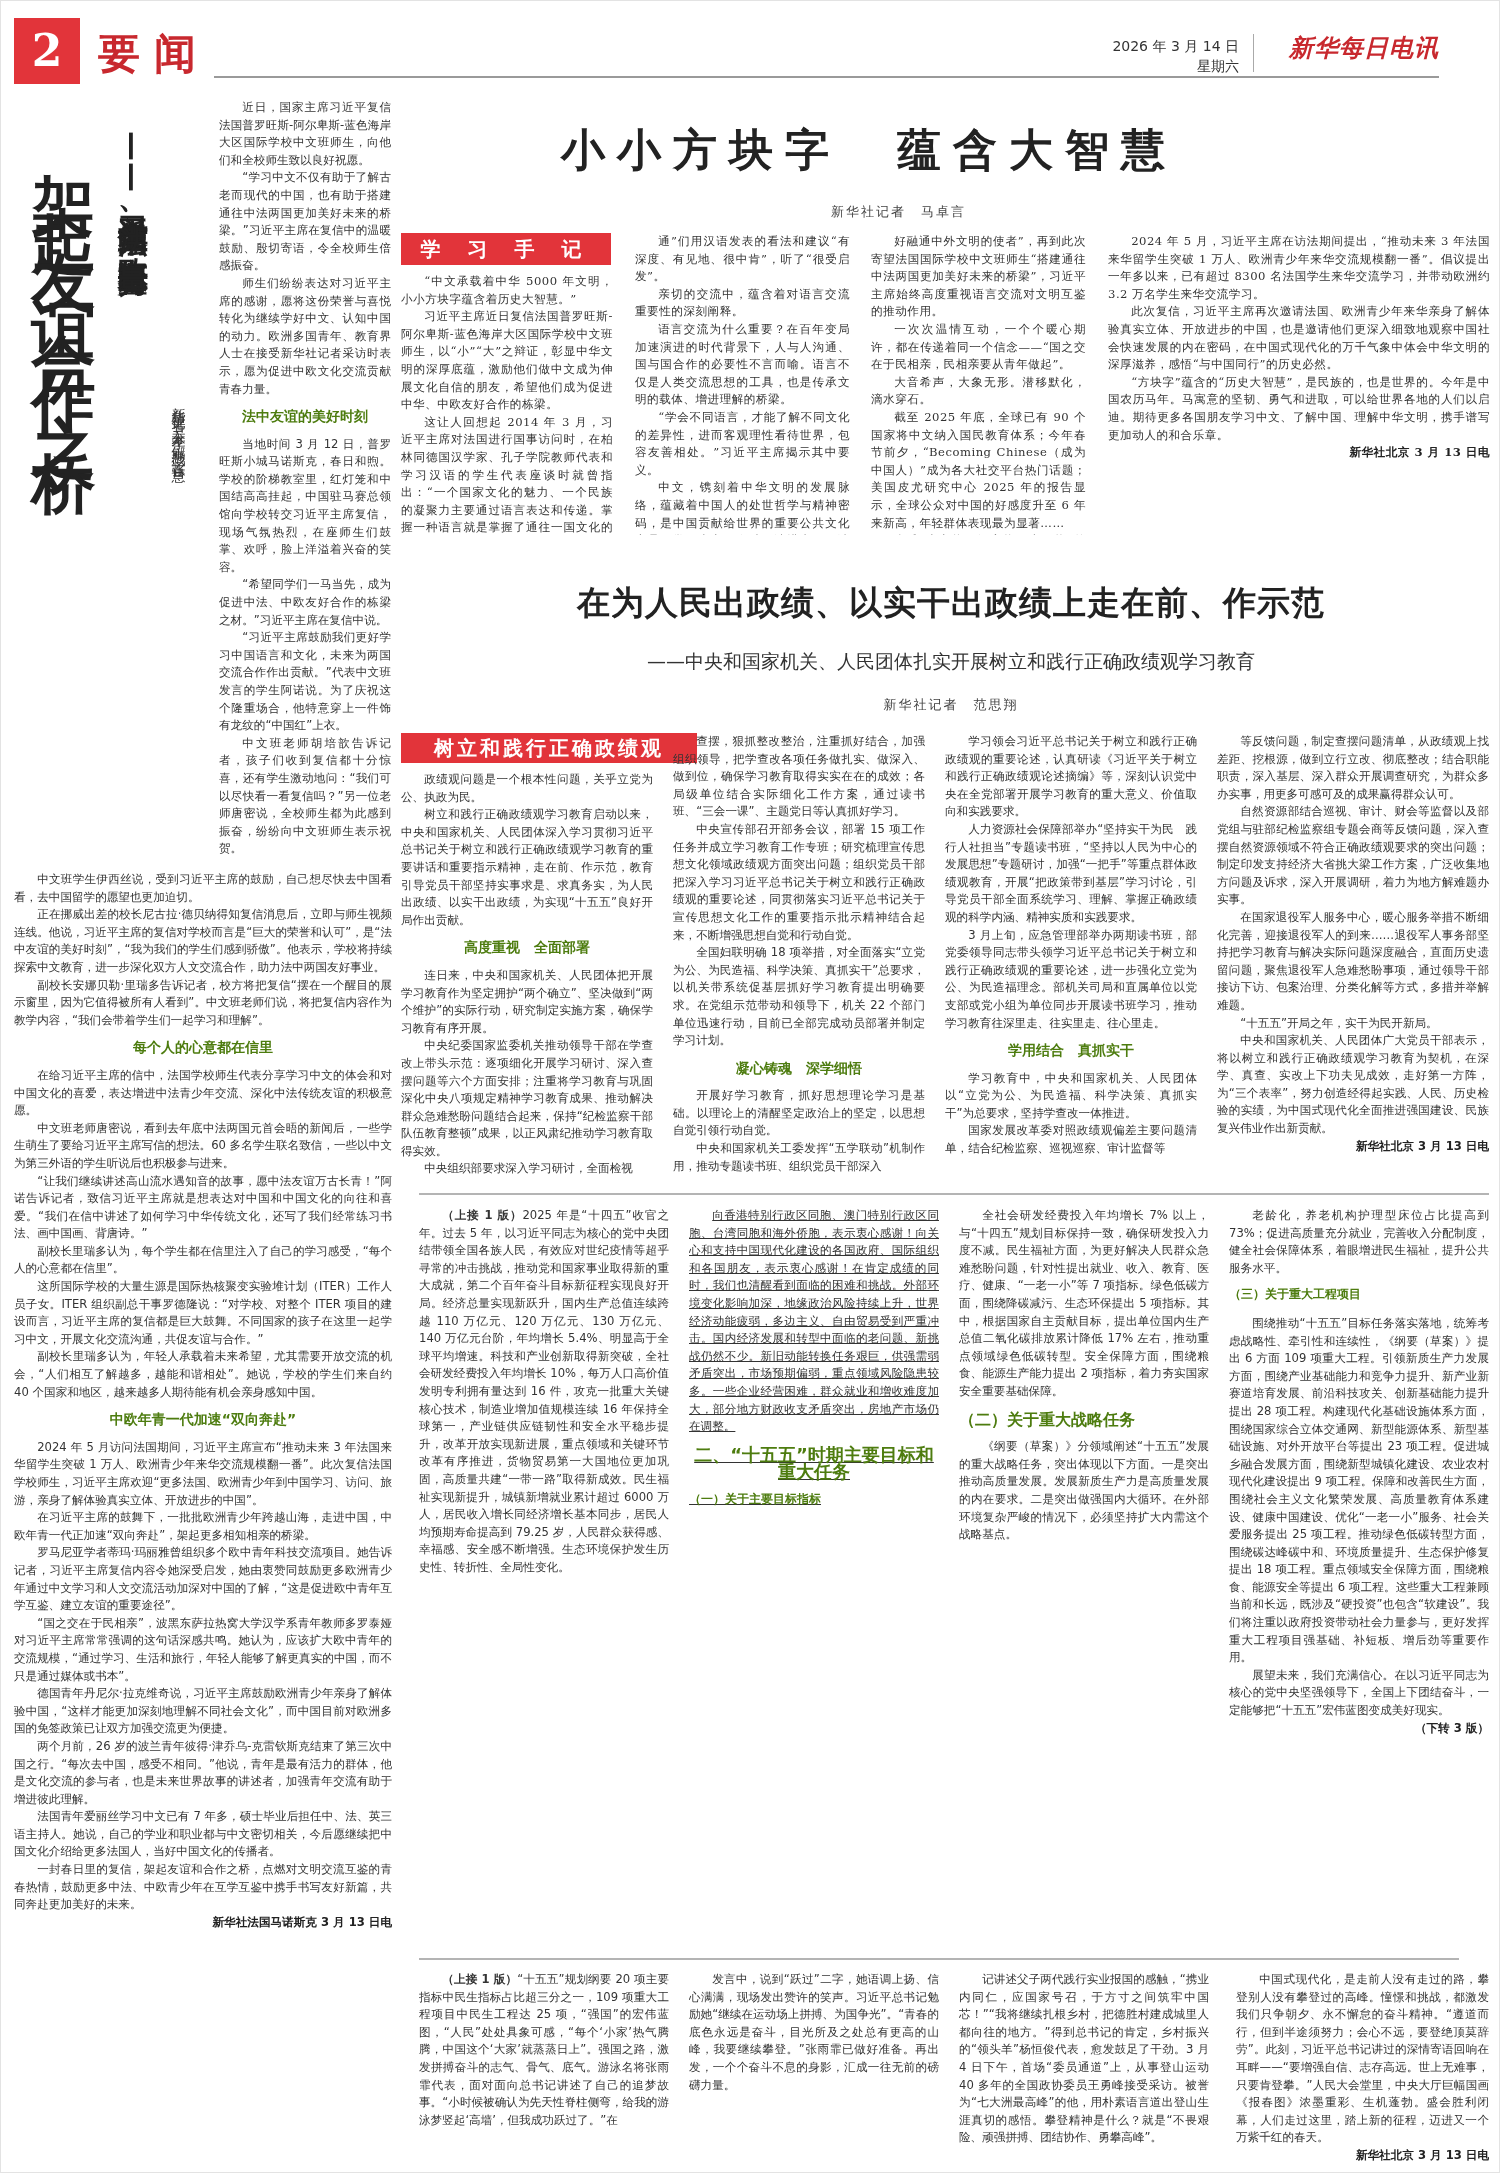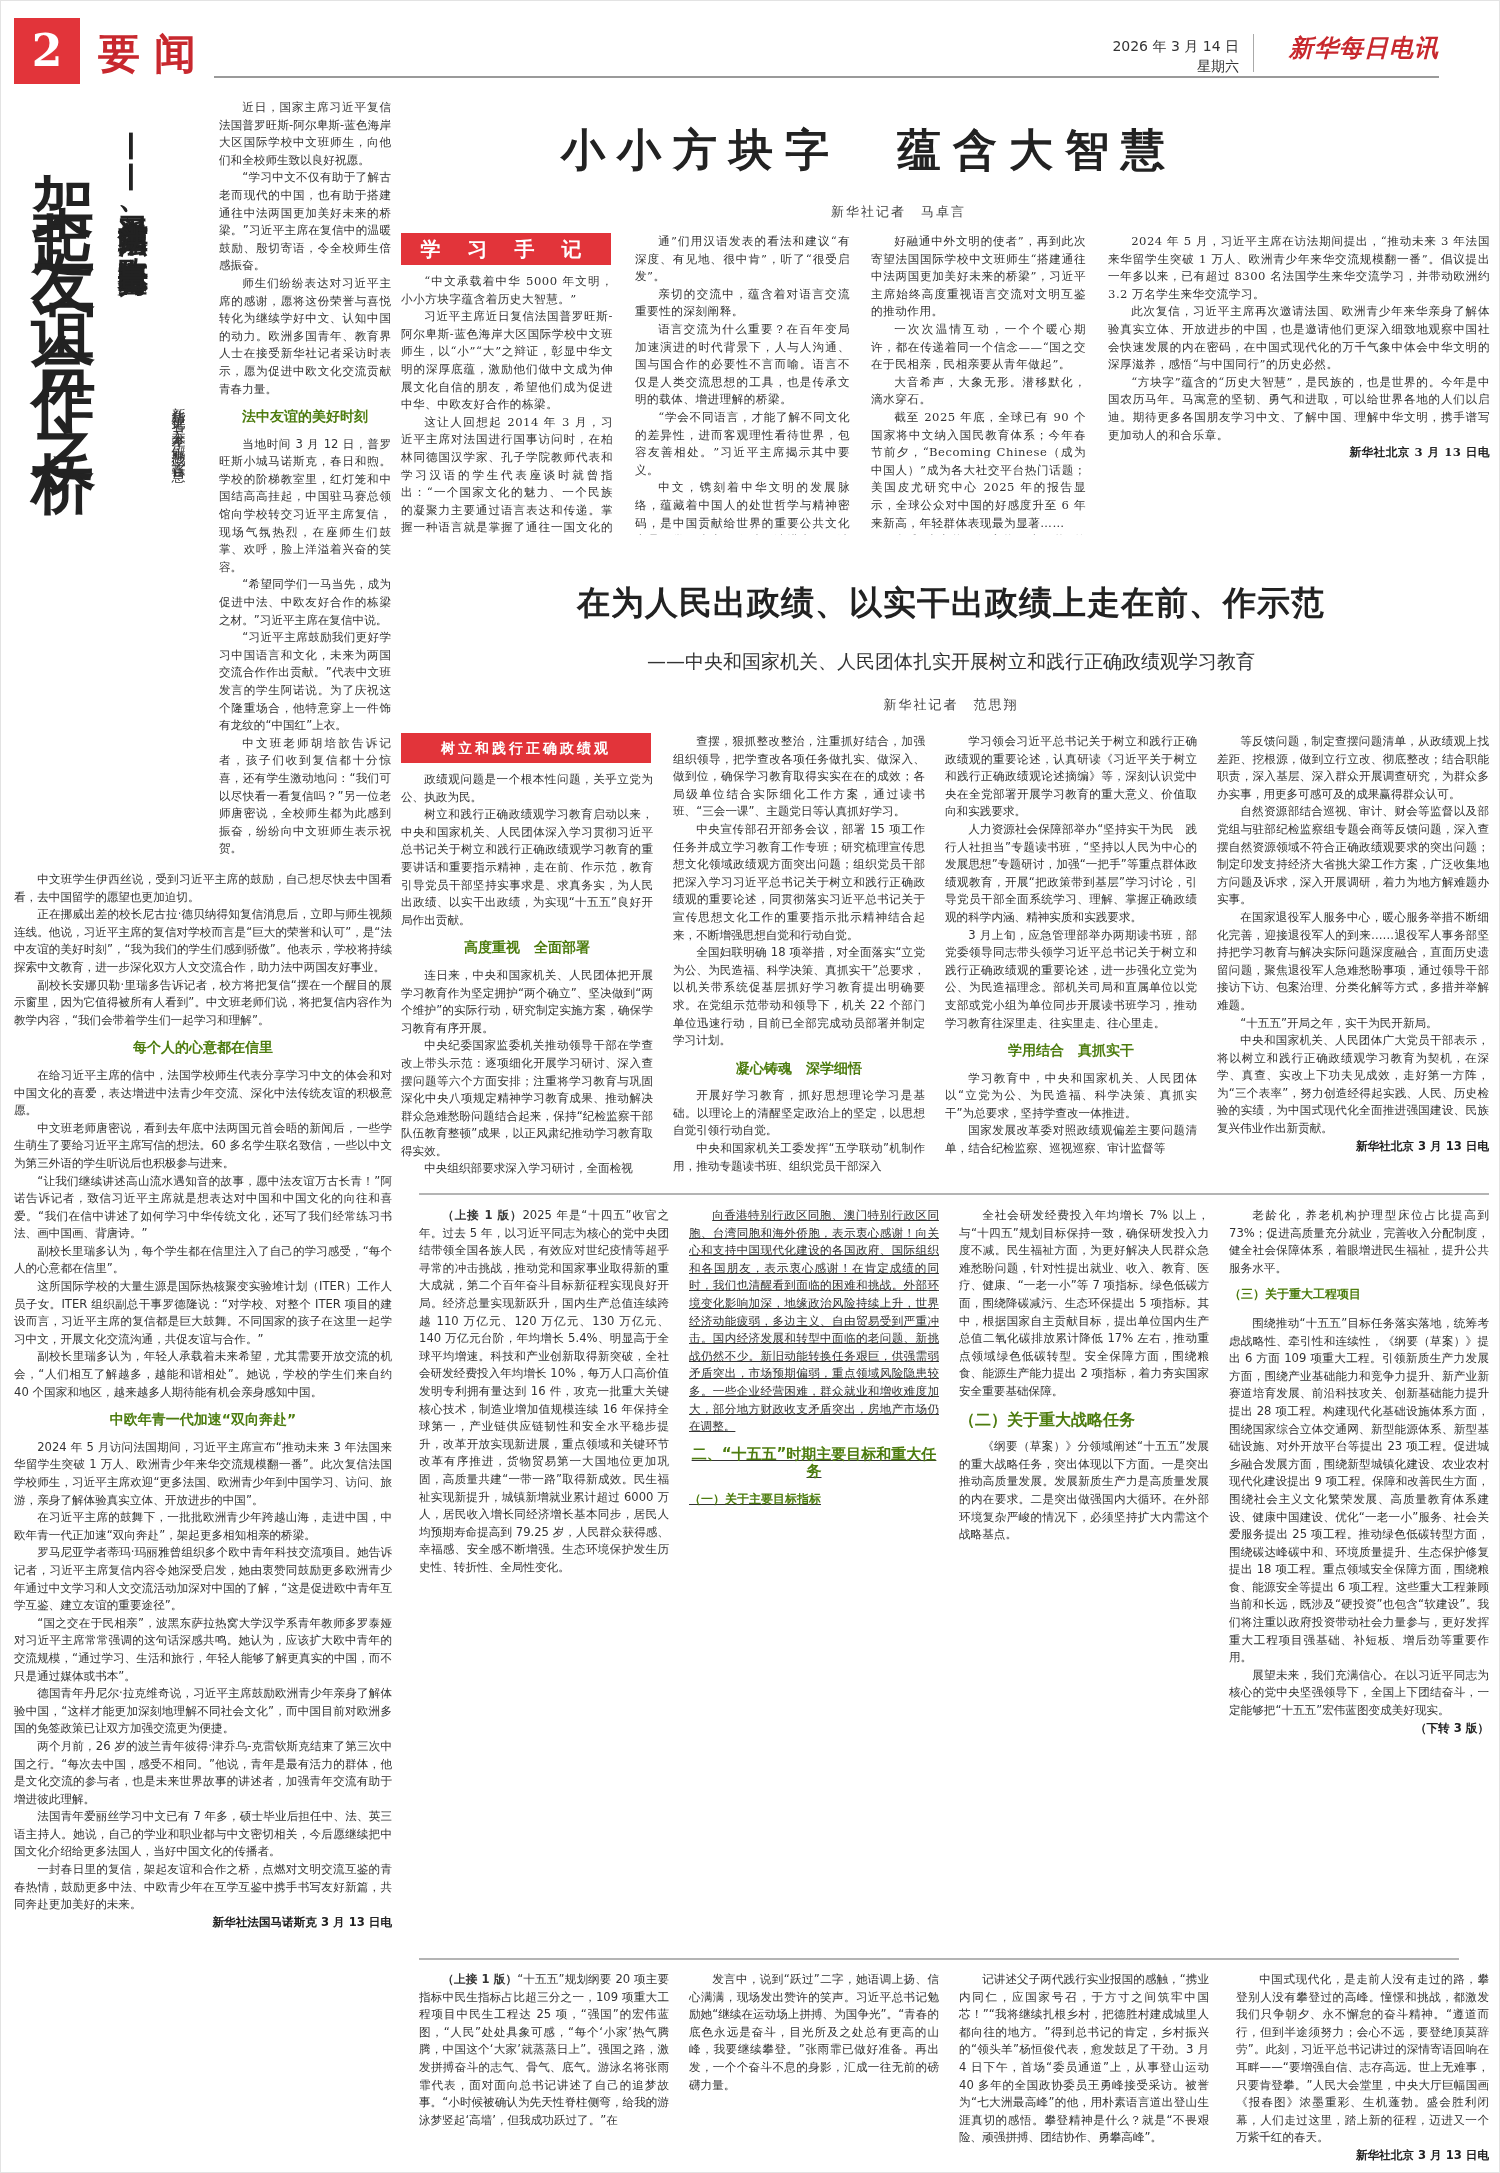--- a/index.html
+++ b/index.html
@@ -126,21 +126,21 @@
   <div class="col kai" style="left:1107px; top:232px; width:382px; height:302px; overflow:hidden;">
     <p>2024 年 5 月，习近平主席在访法期间提出，“推动未来 3 年法国来华留学生突破 1 万人、欧洲青少年来华交流规模翻一番”。倡议提出一年多以来，已有超过 8300 名法国学生来华交流学习，并带动欧洲约 3.2 万名学生来华交流学习。</p>
     <p>此次复信，习近平主席再次邀请法国、欧洲青少年来华亲身了解体验真实立体、开放进步的中国，也是邀请他们更深入细致地观察中国社会快速发展的内在密码，在中国式现代化的万千气象中体会中华文明的深厚滋养，感悟“与中国同行”的历史必然。</p>
     <p>“方块字”蕴含的“历史大智慧”，是民族的，也是世界的。今年是中国农历马年。马寓意的坚韧、勇气和进取，可以给世界各地的人们以启迪。期待更多各国朋友学习中文、了解中国、理解中华文明，携手谱写更加动人的和合乐章。</p>
     <div class="dateline">新华社北京 3 月 13 日电</div>
   </div>
 
   <div class="art3-title">在为人民出政绩、以实干出政绩上走在前、作示范</div>
   <div class="art3-sub">——中央和国家机关、人民团体扎实开展树立和践行正确政绩观学习教育</div>
   <div class="art3-byline">新华社记者　范思翔</div>
-  <div class="red-tag" style="left:400px; top:732px; width:250px; height:30px; line-height:30px; font-size:14px; letter-spacing:3px;">树立和践行正确政绩观</div>
+  <div class="red-tag" style="left:400px; top:732px; width:296px; height:30px; line-height:30px; font-size:20px; letter-spacing:3px;">树立和践行正确政绩观</div>
 
   <div class="col" style="left:400px; top:770px; width:252px; height:405px; overflow:hidden;">
     <p>政绩观问题是一个根本性问题，关乎立党为公、执政为民。</p>
     <p>树立和践行正确政绩观学习教育启动以来，中央和国家机关、人民团体深入学习贯彻习近平总书记关于树立和践行正确政绩观学习教育的重要讲话和重要指示精神，走在前、作示范，教育引导党员干部坚持实事求是、求真务实，为人民出政绩、以实干出政绩，为实现“十五五”良好开局作出贡献。</p>
     <div class="subhead">高度重视　全面部署</div>
     <p>连日来，中央和国家机关、人民团体把开展学习教育作为坚定拥护“两个确立”、坚决做到“两个维护”的实际行动，研究制定实施方案，确保学习教育有序开展。</p>
     <p>中央纪委国家监委机关推动领导干部在学查改上带头示范：逐项细化开展学习研讨、深入查摆问题等六个方面安排；注重将学习教育与巩固深化中央八项规定精神学习教育成果、推动解决群众急难愁盼问题结合起来，保持“纪检监察干部队伍教育整顿”成果，以正风肃纪推动学习教育取得实效。</p>
     <p>中央组织部要求深入学习研讨，全面检视</p>
   </div>
   <div class="col" style="left:672px; top:732px; width:252px; height:443px; overflow:hidden;">
@@ -168,21 +168,21 @@
     <div class="dateline">新华社北京 3 月 13 日电</div>
   </div>
 
   <div class="hrule" style="left:418px; top:1192px; width:1070px;"></div>
 
   <div class="col" style="left:418px; top:1206px; width:250px; height:720px; overflow:hidden;">
     <p><b>（上接 1 版）</b><span>2025 年是“十四五”收官之年。过去 5 年，以习近平同志为核心的党中央团结带领全国各族人民，有效应对世纪疫情等超乎寻常的冲击挑战，推动党和国家事业取得新的重大成就，第二个百年奋斗目标新征程实现良好开局。经济总量实现新跃升，国内生产总值连续跨越 110 万亿元、120 万亿元、130 万亿元、140 万亿元台阶，年均增长 5.4%、明显高于全球平均增速。科技和产业创新取得新突破，全社会研发经费投入年均增长 10%，每万人口高价值发明专利拥有量达到 16 件，攻克一批重大关键核心技术，制造业增加值规模连续 16 年保持全球第一，产业链供应链韧性和安全水平稳步提升，改革开放实现新进展，重点领域和关键环节改革有序推进，货物贸易第一大国地位更加巩固，高质量共建“一带一路”取得新成效。民生福祉实现新提升，城镇新增就业累计超过 6000 万人，居民收入增长同经济增长基本同步，居民人均预期寿命提高到 79.25 岁，人民群众获得感、幸福感、安全感不断增强。生态环境保护发生历史性、转折性、全局性变化。</span></p>
   </div>
   <div class="col" style="left:688px; top:1206px; width:250px; height:720px; overflow:hidden;text-decoration:underline;">
     <p>向香港特别行政区同胞、澳门特别行政区同胞、台湾同胞和海外侨胞，表示衷心感谢！向关心和支持中国现代化建设的各国政府、国际组织和各国朋友，表示衷心感谢！在肯定成绩的同时，我们也清醒看到面临的困难和挑战。外部环境变化影响加深，地缘政治风险持续上升，世界经济动能疲弱，多边主义、自由贸易受到严重冲击。国内经济发展和转型中面临的老问题、新挑战仍然不少。新旧动能转换任务艰巨，供强需弱矛盾突出，市场预期偏弱，重点领域风险隐患较多。一些企业经营困难，群众就业和增收难度加大，部分地方财政收支矛盾突出，房地产市场仍在调整。</p>
-    <div class="subhead" style="font-size:15px;">二、“十五五”时期主要目标和重大任务</div>
+    <div class="subhead" style="font-size:18px;">二、“十五五”时期主要目标和重大任务</div>
     <div class="subhead" style="text-align:left; font-size:12px;">（一）关于主要目标指标</div>
   </div>
   <div class="col" style="left:958px; top:1206px; width:250px; height:720px; overflow:hidden;">
     <p>全社会研发经费投入年均增长 7% 以上，与“十四五”规划目标保持一致，确保研发投入力度不减。民生福祉方面，为更好解决人民群众急难愁盼问题，针对性提出就业、收入、教育、医疗、健康、“一老一小”等 7 项指标。绿色低碳方面，围绕降碳减污、生态环保提出 5 项指标。其中，根据国家自主贡献目标，提出单位国内生产总值二氧化碳排放累计降低 17% 左右，推动重点领域绿色低碳转型。安全保障方面，围绕粮食、能源生产能力提出 2 项指标，着力夯实国家安全重要基础保障。</p>
     <div class="subhead" style="text-align:left; font-size:16px;">（二）关于重大战略任务</div>
     <p>《纲要（草案）》分领域阐述“十五五”发展的重大战略任务，突出体现以下方面。一是突出推动高质量发展。发展新质生产力是高质量发展的内在要求。二是突出做强国内大循环。在外部环境复杂严峻的情况下，必须坚持扩大内需这个战略基点。</p>
   </div>
   <div class="col" style="left:1228px; top:1206px; width:260px; height:720px; overflow:hidden;">
     <p>老龄化，养老机构护理型床位占比提高到 73%；促进高质量充分就业，完善收入分配制度，健全社会保障体系，着眼增进民生福祉，提升公共服务水平。</p>
     <div class="subhead" style="text-align:left; font-size:12px;font-family:Liberation Mono, monospace;">（三）关于重大工程项目</div>

